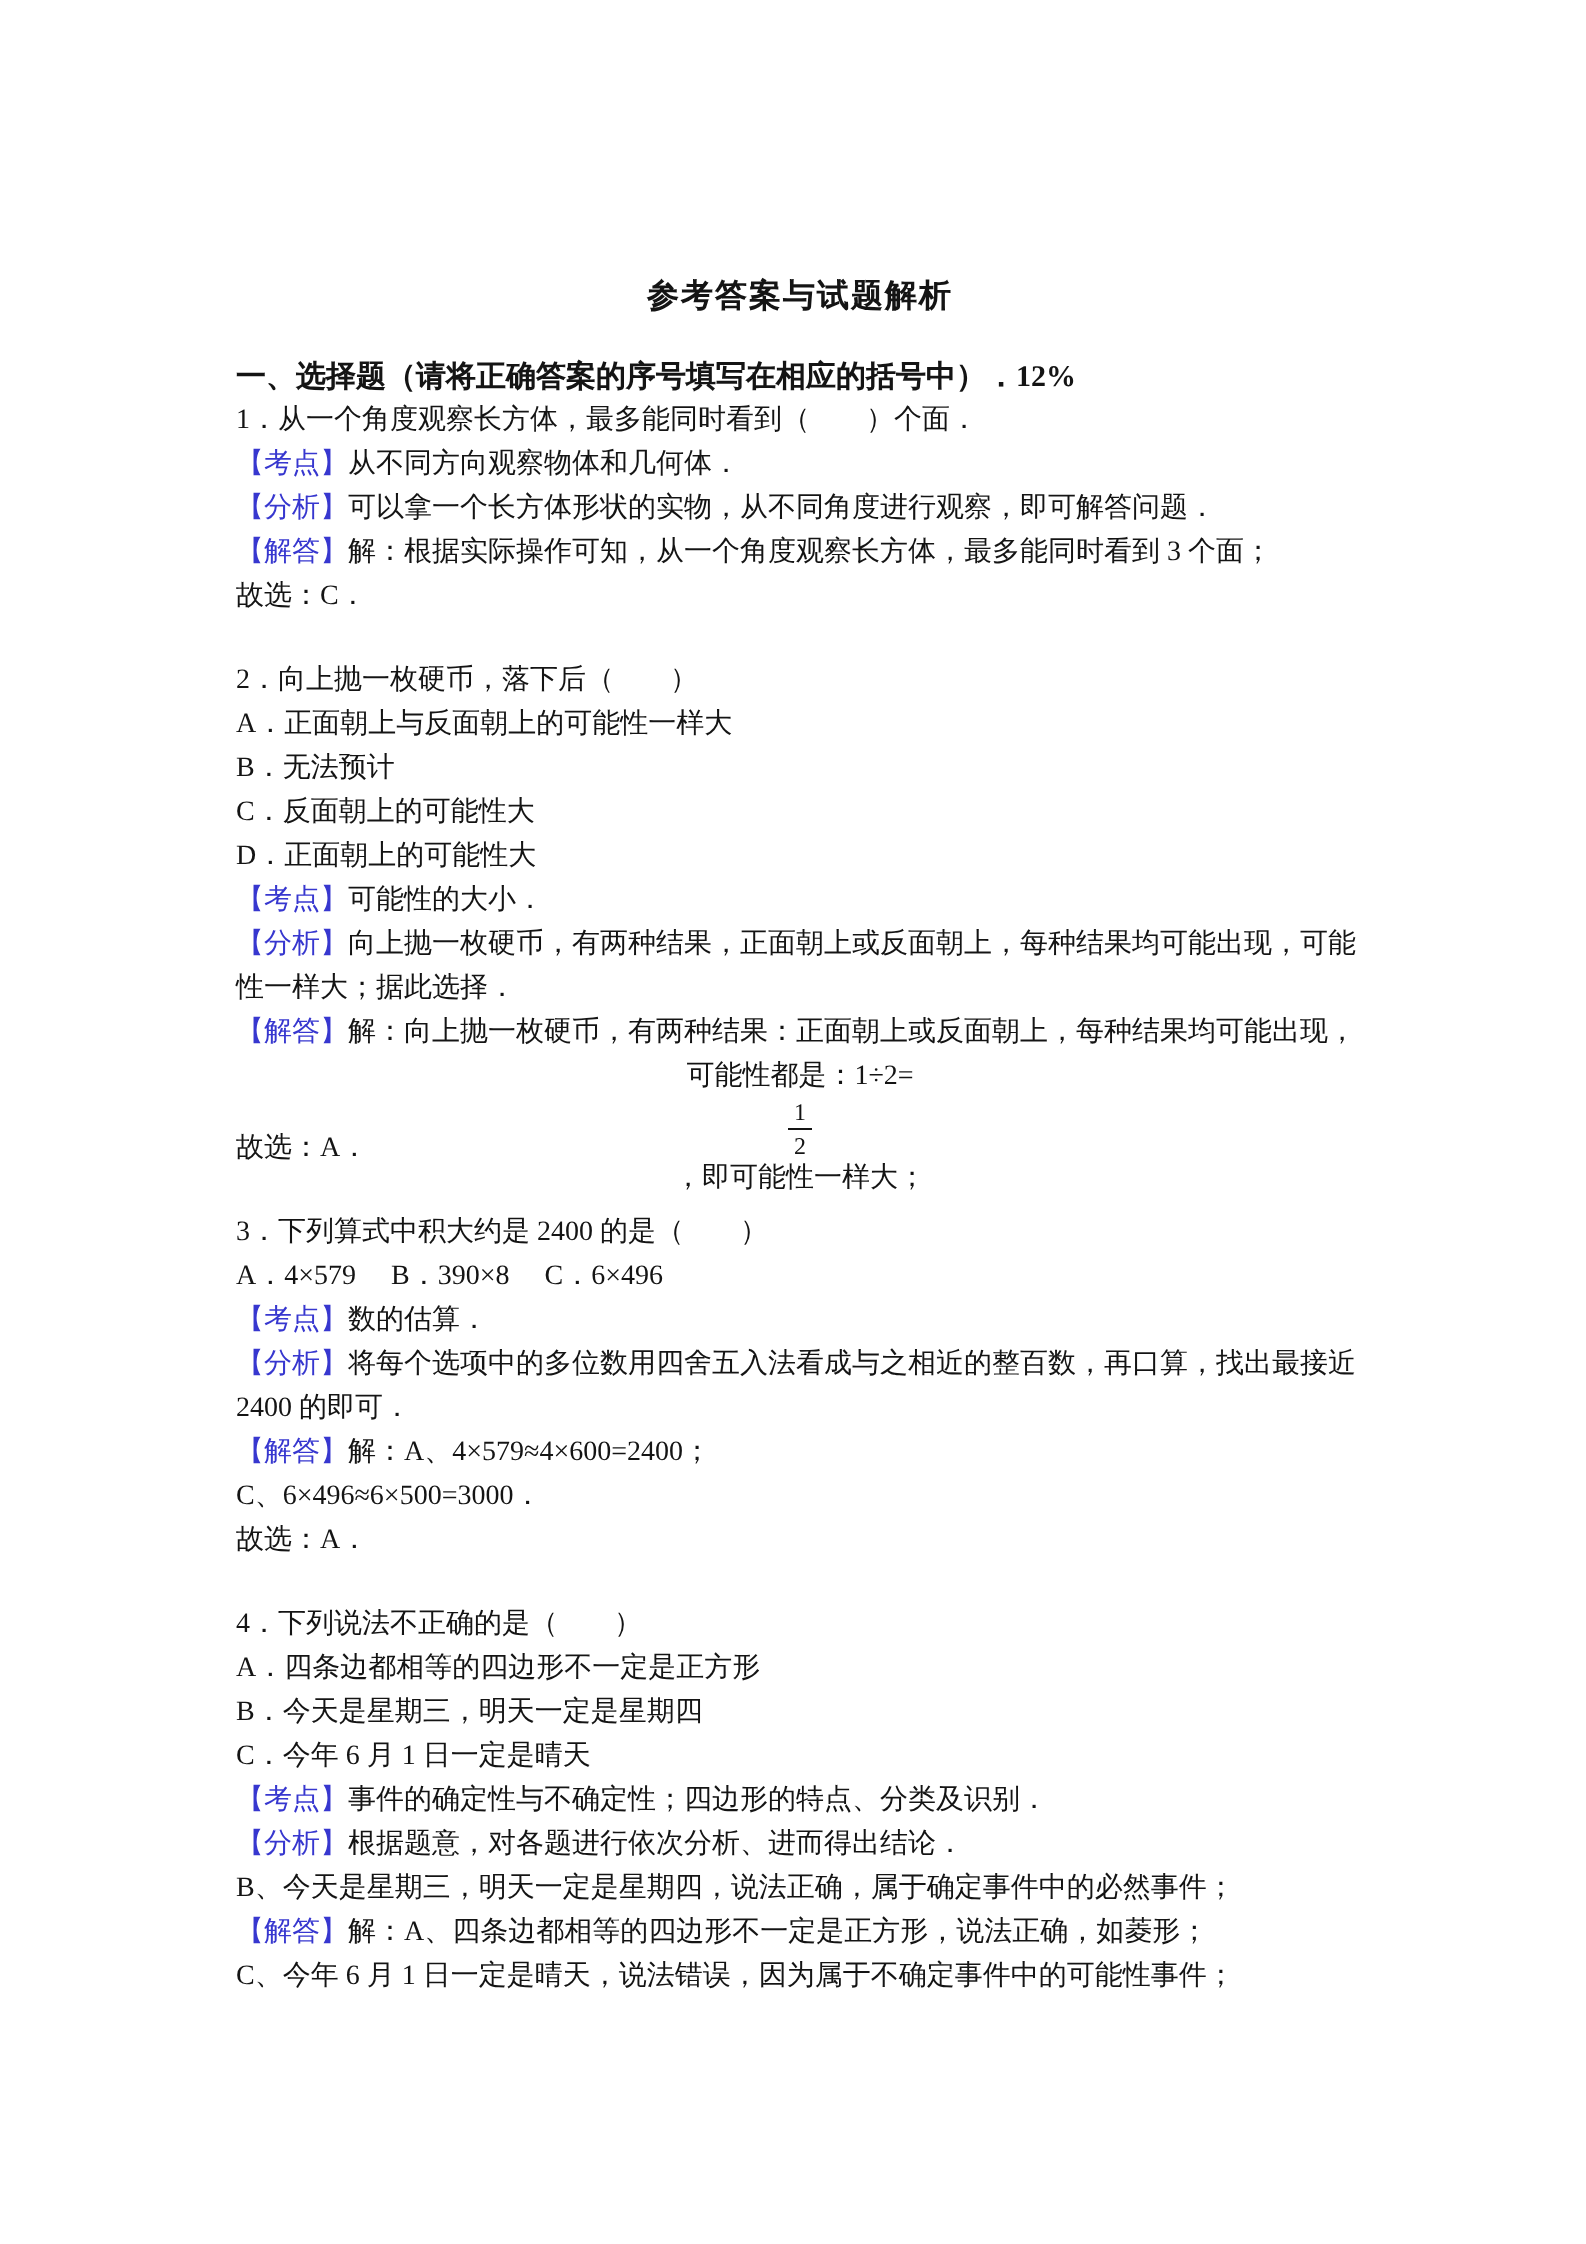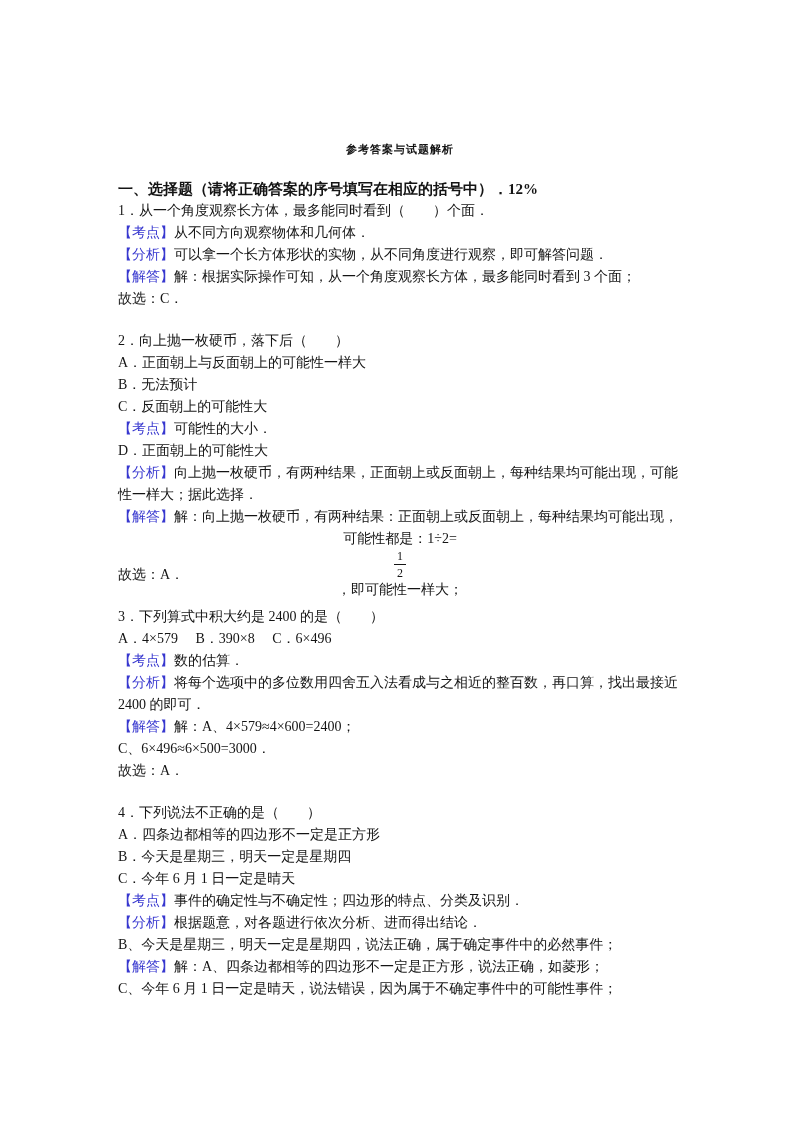--- a/index.html
+++ b/index.html
@@ -17,21 +17,21 @@
     overflow:hidden;
     color:var(--text);
   }
   .content{
     position:absolute;
     left:118px;top:141px;
     width:564px;
   }
   .doc-title{
     text-align:center;
-    font-size:11px;
+    font-size:16px;
     font-weight:bold;
     line-height:16px;
     letter-spacing:1px;
   }
   .section-heading{
     margin-top:21px;
     font-size:15px;
     font-weight:bold;
     line-height:22px;
     white-space:nowrap;
@@ -88,22 +88,22 @@
       <div class="line"><span class="lbl">【分析】</span><span>可以拿一个长方体形状的实物，从不同角度进行观察，即可解答问题．</span></div>
       <div class="line"><span class="lbl">【解答】</span><span>解：根据实际操作可知，从一个角度观察长方体，最多能同时看到 3 个面；</span></div>
       <div class="line">故选：C．</div>
     </div>
 
     <div class="question">
       <div class="line">2．向上抛一枚硬币，落下后（　　）</div>
       <div class="line">A．正面朝上与反面朝上的可能性一样大</div>
       <div class="line">B．无法预计</div>
       <div class="line">C．反面朝上的可能性大</div>
+      <div class="line">D．正面朝上的可能性大</div>
       <div class="line"><span class="lbl">【考点】</span><span>可能性的大小．</span></div>
-      <div class="line">D．正面朝上的可能性大</div>
       <div class="line"><span class="lbl">【分析】</span><span>向上抛一枚硬币，有两种结果，正面朝上或反面朝上，每种结果均可能出现，可能</span></div>
       <div class="line">性一样大；据此选择．</div>
       <div class="line"><span class="lbl">【解答】</span><span>解：向上抛一枚硬币，有两种结果：正面朝上或反面朝上，每种结果均可能出现，</span></div>
       <div class="line frac-line">
         <span>可能性都是：1÷2=</span>
           <span class="frac">
             <span class="num">1</span>
             <span class="den">2</span>
           </span>
           <span>，即可能性一样大；</span>

